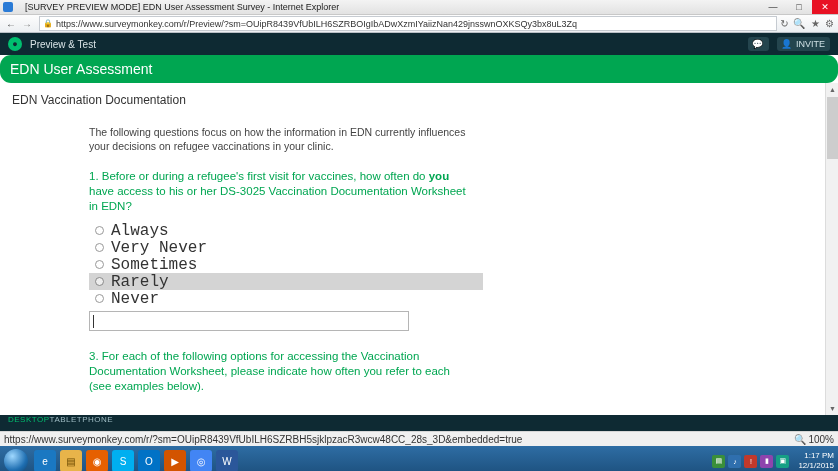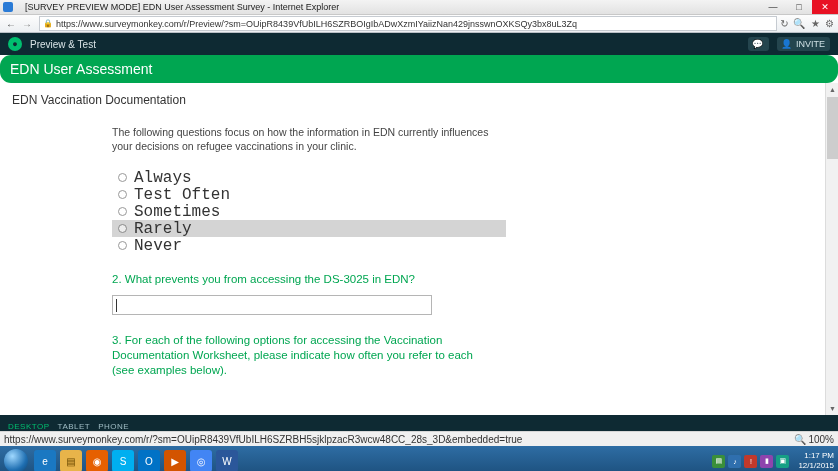--- a/index.html
+++ b/index.html
@@ -91,21 +91,21 @@
   .page-wrap {
     position: relative;
     height: 332px;
     overflow: hidden;
     background:#fff;
   }
   .page-title {
     font-size: 12px; color:#333; padding: 10px 0 0 12px;
   }
   .content {
-    padding-left: 112px; padding-right: 40px; padding-top: 18px;
+    padding-left: 89px; padding-right: 40px; padding-top: 18px;
   }
   .intro {
     color:#444; font-size:10.5px; line-height:14px; max-width:380px;
     margin-bottom: 16px;
   }
   .q-title {
     color:#00a651; font-size:11.5px; line-height:15px;
     margin-bottom: 8px; max-width: 380px;
   }
   .q-title b { font-weight:bold; }
@@ -142,22 +142,22 @@
     text-align:center; line-height:13px; background:#f1f1f1;
   }
   .sb-thumb {
     position:absolute; top:14px; left:1px; width:11px; height:62px;
     background:#cdcdcd;
   }
 
   
   .device-bar {
     height: 16px; background:#0e2a33; color:#9fbcc4;
-    display:flex; align-items:flex-end; font-size:8px;
-    padding-left: 8px; gap: 8px; letter-spacing:0.5px;
+    display:flex; align-items:flex-start; font-size:8px;
+    padding-left: 8px; gap: 0; letter-spacing:0.5px;
   }
   .device-bar .active { color:#00bf6f; }
 
   
   .status-bar {
     height: 15px; background:#f0f0f0; border-top:1px solid #d6d6d6;
     display:flex; align-items:center; font-size:10px; color:#333;
     padding: 0 4px;
   }
   .status-right { margin-left:auto; display:flex; align-items:center; gap:5px; }
@@ -229,48 +229,48 @@
   <span>EDN User Assessment</span>
 </div>
 
 <div class="page-wrap">
   <div class="page-title">EDN Vaccination Documentation</div>
 
   <div class="content">
 
     <div class="intro">The following questions focus on how the information in EDN currently influences your decisions on refugee vaccinations in your clinic.</div>
 
+    <div class="q-title">
+      <span>1.</span>
+      <span>Before or during a refugee's first visit for vaccines, how often do </span><b>you</b><span> have access to his or her DS-3025 Vaccination Documentation Worksheet in EDN?</span>
+    </div>
 
     <div>
       <div class="opt-row">
         <span class="radio"></span>
         <span>Always</span>
       </div>
       <div class="opt-row">
         <span class="radio"></span>
-        <span>Test Often</span>
+        <span>Very Never</span>
       </div>
       <div class="opt-row">
         <span class="radio"></span>
         <span>Sometimes</span>
       </div>
       <div class="opt-row hl">
         <span class="radio"></span>
         <span>Rarely</span>
       </div>
       <div class="opt-row">
         <span class="radio"></span>
         <span>Never</span>
       </div>
     </div>
 
-    <div class="q-title" style="margin-top:18px;">
-      <span>2.</span>
-      <span>What prevents you from accessing the DS-3025 in EDN?</span>
-    </div>
     <div class="text-answer">
       <div class="text-caret"></div>
       <span></span>
     </div>
 
     <div class="q-title">
       <span>3.</span>
       <span>For each of the following options for accessing the Vaccination Documentation Worksheet, please indicate how often you refer to each (see examples below).</span>
     </div>
 

